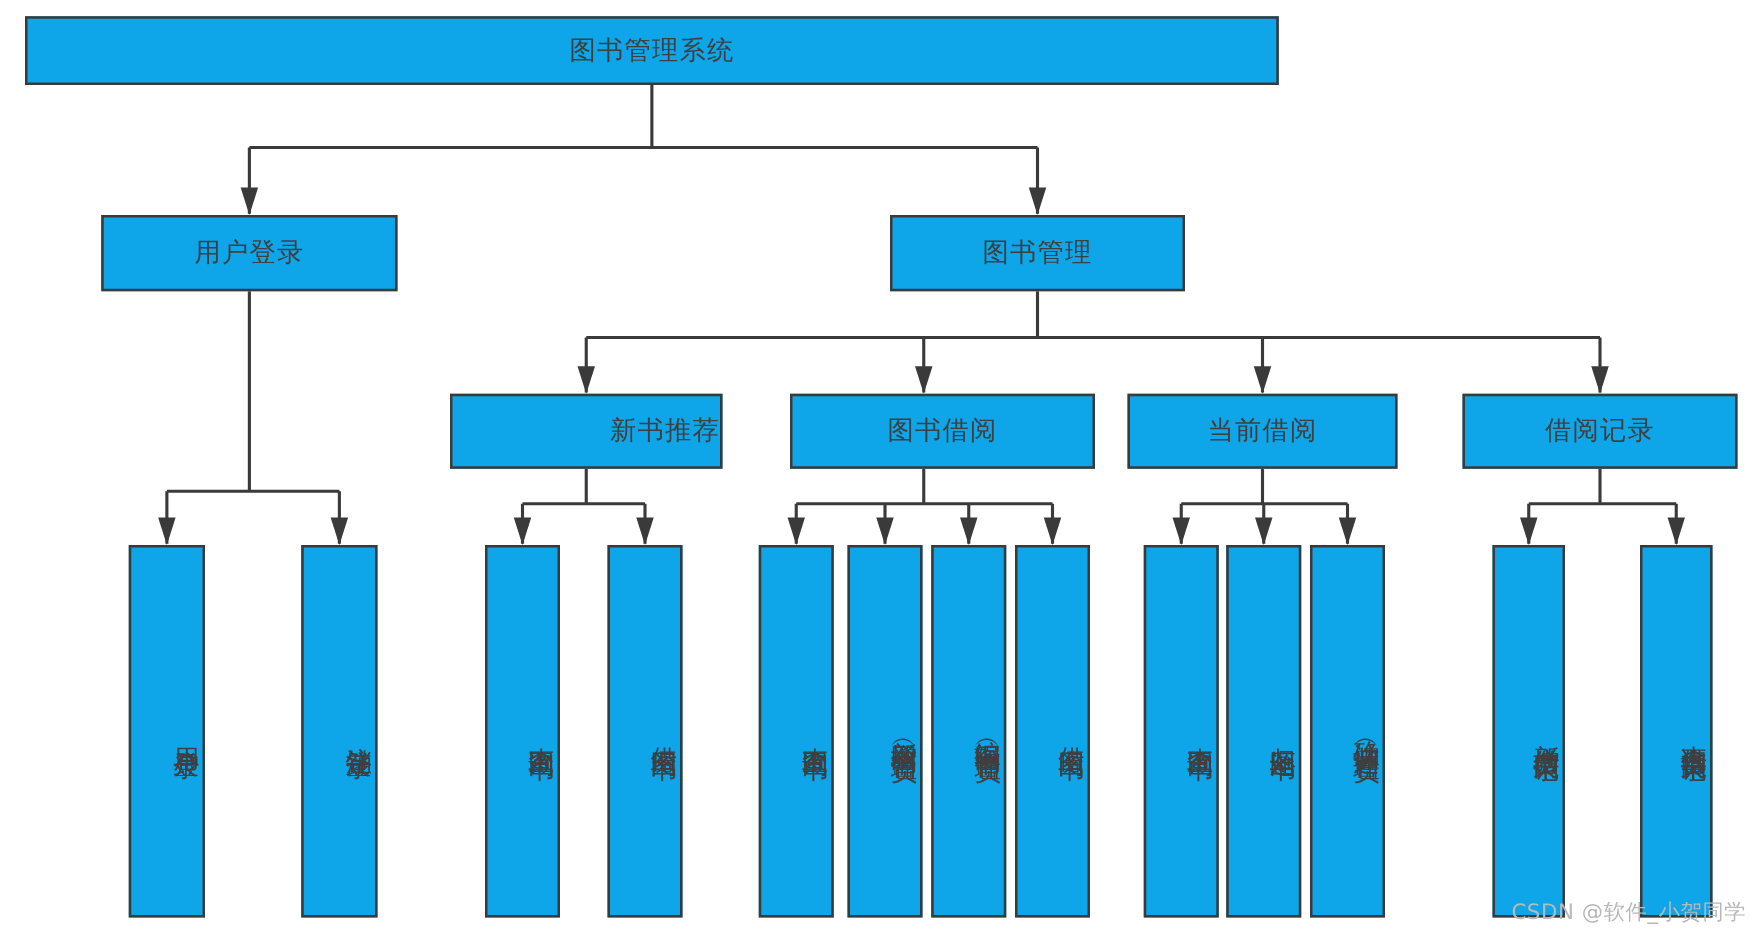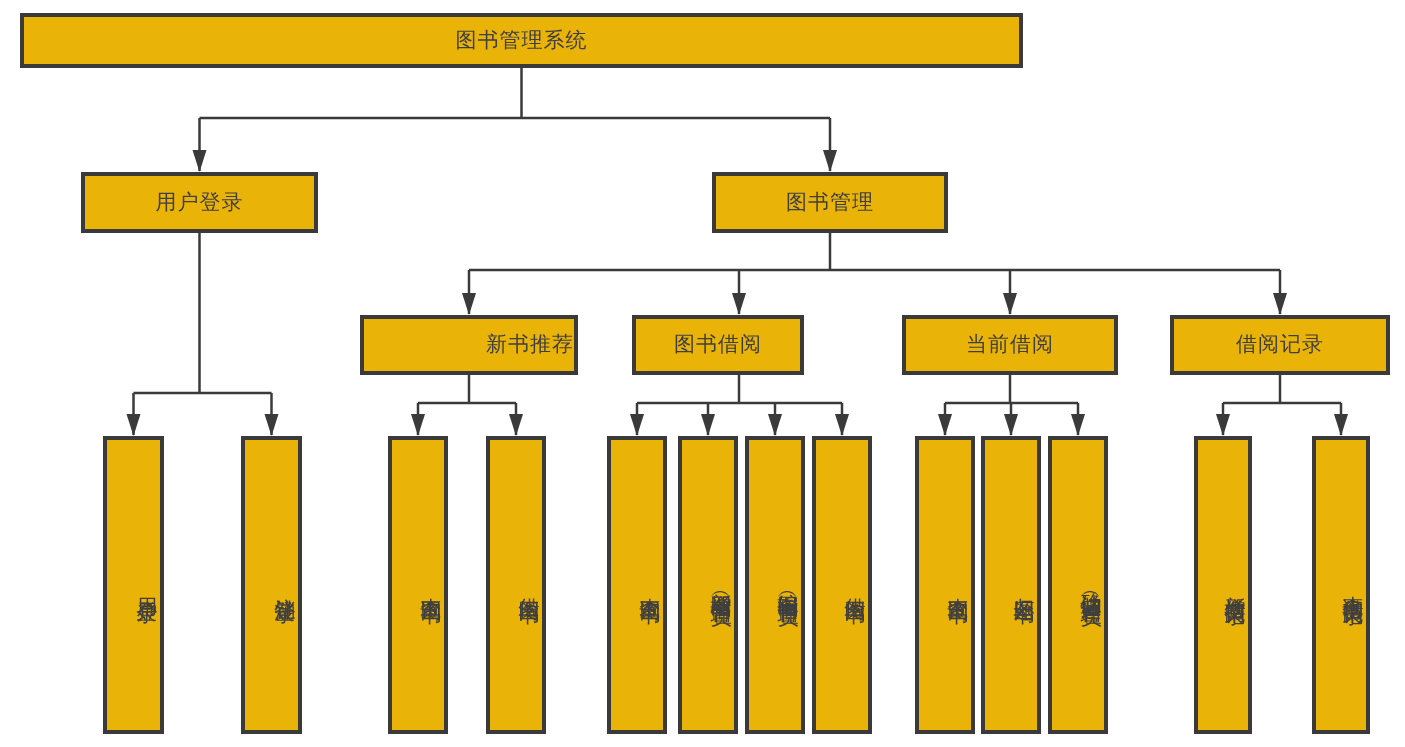--- a/index.html
+++ b/index.html
@@ -21,22 +21,22 @@
   #edges {
     position: absolute;
     left: 0;
     top: 0;
     width: 1405px;
     height: 747px;
   }
   .node {
     position: absolute;
     box-sizing: border-box;
-    border: 4px solid #6d28d9;
-    background: #eab308;
+    border: 2px solid #6d28d9;
+    background: #0ea5e9;
     display: flex;
     align-items: center;
     justify-content: center;
     color: #3f3f3f;
     z-index: 2;
   }
   .node.horiz {
     font-size: 21px;
     letter-spacing: 1px;
     line-height: 1.2;
@@ -131,21 +131,21 @@
       </div>
       <div class="node horiz" style="left: 81px; top: 172px; width: 237px; height: 61px; border-color: rgb(58, 58, 58); color: rgb(63, 63, 63);">
         <span>用户登录</span>
       </div>
       <div class="node horiz" style="left: 712px; top: 172px; width: 236px; height: 61px; border-color: rgb(58, 58, 58); color: rgb(63, 63, 63); text-align: center;">
         <span>图书管理</span>
       </div>
       <div class="node horiz" style="left: 360px; top: 315px; width: 218px; height: 60px; border-color: rgb(58, 58, 58); color: rgb(63, 63, 63); justify-content: flex-end;">
         <span>新书推荐</span>
       </div>
-      <div class="node horiz" style="left: 632px; top: 315px; width: 172px; height: 60px; border-color: rgb(58, 58, 58); color: rgb(63, 63, 63); justify-content: center;">
+      <div class="node horiz" style="left: 632px; top: 315px; width: 244px; height: 60px; border-color: rgb(58, 58, 58); color: rgb(63, 63, 63); justify-content: center;">
         <span>图书借阅</span>
       </div>
       <div class="node horiz" style="left: 902px; top: 315px; width: 216px; height: 60px; border-color: rgb(58, 58, 58); color: rgb(63, 63, 63); justify-content: center;">
         <span>当前借阅</span>
       </div>
       <div class="node horiz" style="left: 1170px; top: 315px; width: 220px; height: 60px; border-color: rgb(58, 58, 58); color: rgb(63, 63, 63);">
         <span>借阅记录</span>
       </div>
       <div class="node vert" style="left: 103px; top: 436px; width: 61px; height: 298px; border-color: rgb(58, 58, 58); color: rgb(63, 63, 63);">
         <span>用户登录</span>
@@ -180,13 +180,14 @@
       <div class="node vert" style="left: 1048px; top: 436px; width: 60px; height: 298px; border-color: rgb(58, 58, 58); color: rgb(63, 63, 63);">
         <span>确认归还（管理员）</span>
       </div>
       <div class="node vert" style="left: 1194px; top: 436px; width: 58px; height: 298px; border-color: rgb(58, 58, 58); color: rgb(63, 63, 63);">
         <span>新增借阅记录</span>
       </div>
       <div class="node vert" style="left: 1312px; top: 436px; width: 58px; height: 298px; border-color: rgb(58, 58, 58); color: rgb(63, 63, 63);">
         <span>查询借阅记录</span>
       </div>
     </div>
+  <div id="watermark">CSDN @软件_小贺同学</div>
 </div>
 
 </body></html>

